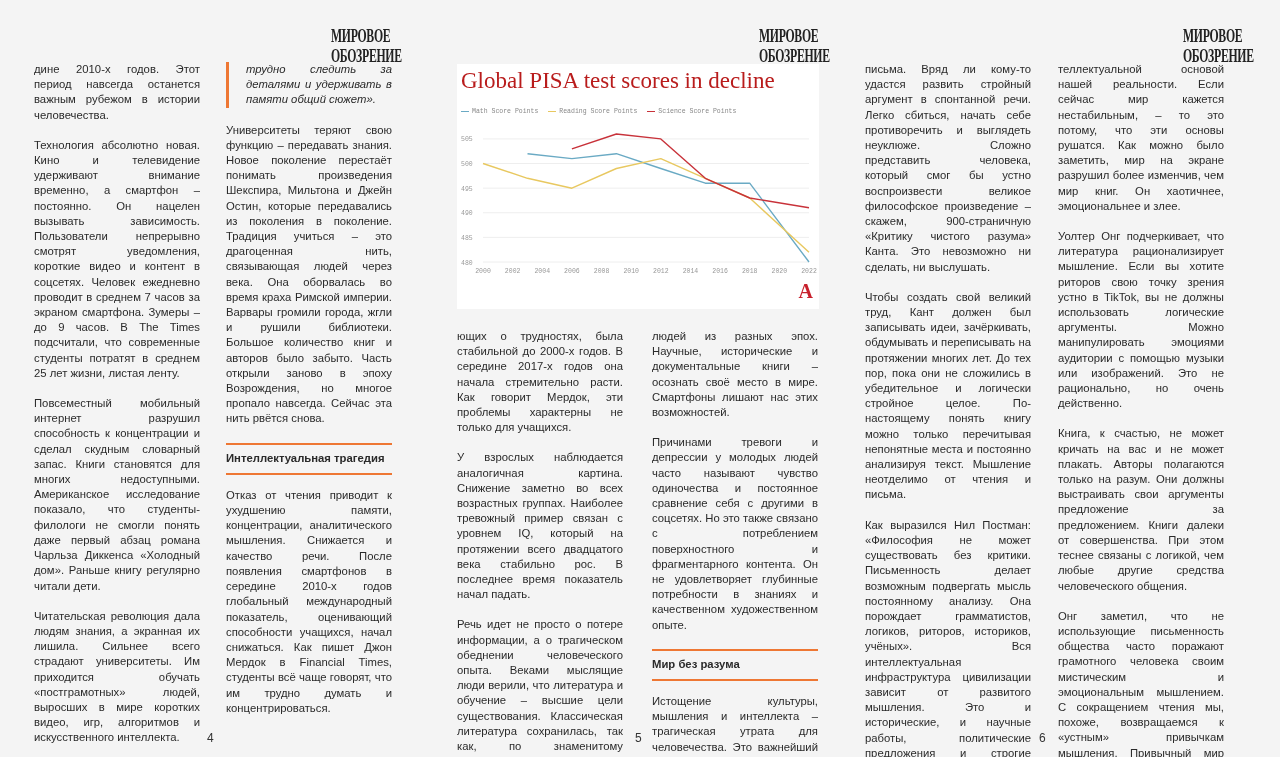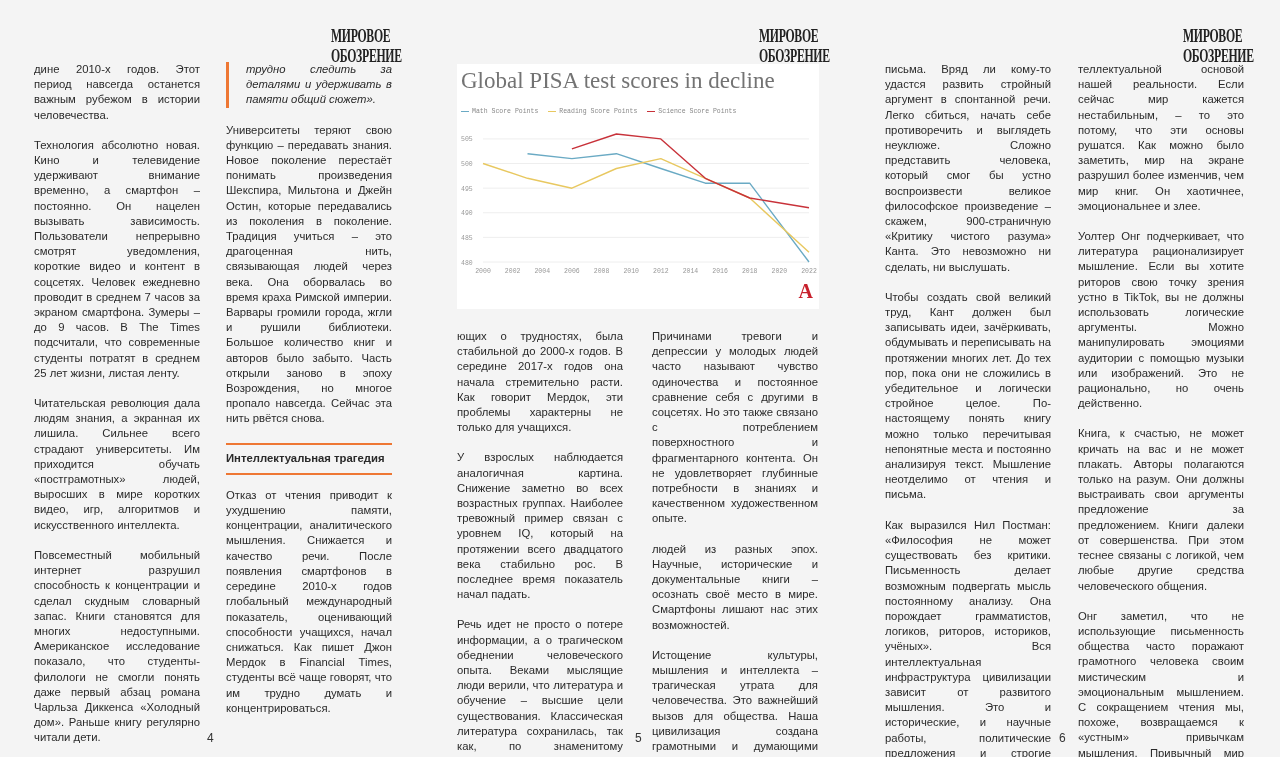--- a/index.html
+++ b/index.html
@@ -2,21 +2,21 @@
 <html><head>
 <meta charset="utf-8">
 <style>
   * { box-sizing: border-box; margin: 0; padding: 0; }
   html, body { width: 1280px; height: 757px; overflow: hidden; background: #f4f4f4; }
   body { font-family: "Liberation Sans", sans-serif; color: #222; position: relative; }
 
   .page { position: absolute; top: 0; height: 757px; background: #f4f4f4; }
   #page4 { left: 0; width: 426px; }
   #page5 { left: 426px; width: 427px; }
-  #page6 { left: 853px; width: 427px; }
+  #page6 { left: 833px; width: 427px; }
 
   .logo { position: absolute; top: 26px; display: flex; align-items: flex-start; }
   .logo .bar { width: 2px; background: #222; margin-right: 4px; }
   .logo .words { display: flex; flex-direction: column; line-height: 1; }
   .logo .w1, .logo .w2 {
     font-family: "Liberation Serif", serif; font-weight: bold;
     font-size: 19px; letter-spacing: -0.5px; color: #222;
     transform: scaleX(0.62); transform-origin: left;
     white-space: nowrap;
   }
@@ -27,36 +27,36 @@
   .col p { margin-bottom: 15px; hyphens: manual; }
   .col p:last-child { margin-bottom: 0; }
 
   .quote { border-left: 3px solid #ee7733; padding-left: 17px; font-style: italic; margin-bottom: 15px; }
   .section-head { border-top: 2px solid #ee7733; border-bottom: 2px solid #ee7733; padding: 6px 0 7px; font-weight: bold; font-size: 11.3px; margin: 16px 0 13px; text-align: left; }
 
   .page-num { position: absolute; bottom: 12px; font-size: 12px; color: #333; }
 
   
   .chart-box { position: absolute; left: 457px; top: 64px; width: 362px; height: 245px; background: #fff; }
-  .chart-title { position: absolute; left: 4px; top: 4px; font-family: "Liberation Serif", serif; font-size: 23px; color: #737373; white-space: nowrap; }
+  .chart-title { position: absolute; left: 4px; top: 4px; font-family: "Liberation Serif", serif; font-size: 23px; color: #b91c1c; white-space: nowrap; }
   .legend { position: absolute; left: 4px; top: 44px; display: flex; gap: 10px; font-family: "Liberation Mono", monospace; font-size: 6.5px; color: #888; white-space: nowrap; }
   .legend-item { display: flex; align-items: center; gap: 3px; }
   .legend-swatch { display: inline-block; width: 8px; height: 1.5px; }
   .chart-svg { position: absolute; left: 0; top: 0; }
   .brand-a { position: absolute; right: 6px; bottom: 6px; font-family: "Liberation Serif", serif; font-size: 20px; font-weight: bold; color: #c8202c; }
 </style>
 </head>
 <body>
 
 <div class="page" id="page4">
   <div class="col" id="p4c1" style="left:34px; top:62px;">
       <p>дине 2010-х годов. Этот период навсегда останется важным рубежом в истории человечества.</p>
       <p>Технология абсолютно новая. Кино и телевидение удерживают внимание временно, а смартфон – постоянно. Он нацелен вызывать зависимость. Пользователи непрерывно смотрят уведомления, короткие видео и контент в соцсетях. Человек ежедневно проводит в среднем 7 часов за экраном смартфона. Зумеры – до 9 часов. В The Times подсчитали, что современные студенты потратят в среднем 25 лет жизни, листая ленту.</p>
+      <p>Повсеместный мобильный интернет разрушил способность к концентрации и сделал скудным словарный запас. Книги становятся для многих недоступными. Американское исследование показало, что студенты-филологи не смогли понять даже первый абзац романа Чарльза Диккенса «Холодный дом». Раньше книгу регулярно читали дети.</p>
       <p>Читательская революция дала людям знания, а экранная их лишила. Сильнее всего страдают университеты. Им приходится обучать «постграмотных» людей, выросших в мире коротких видео, игр, алгоритмов и искусственного интеллекта.</p>
-      <p>Повсеместный мобильный интернет разрушил способность к концентрации и сделал скудным словарный запас. Книги становятся для многих недоступными. Американское исследование показало, что студенты-филологи не смогли понять даже первый абзац романа Чарльза Диккенса «Холодный дом». Раньше книгу регулярно читали дети.</p>
     </div>
   <div class="col" id="p4c2" style="left:226px; top:62px;">
       <p class="quote">трудно следить за деталями и удерживать в памяти общий сюжет».</p>
       <p>Университеты теряют свою функцию – передавать знания. Новое поколение перестаёт понимать произведения Шекспира, Мильтона и Джейн Остин, которые передавались из поколения в поколение. Традиция учиться – это драгоценная нить, связывающая людей через века. Она оборвалась во время краха Римской империи. Варвары громили города, жгли и рушили библиотеки. Большое количество книг и авторов было забыто. Часть открыли заново в эпоху Возрождения, но многое пропало навсегда. Сейчас эта нить рвётся снова.</p>
       <div class="section-head">Интеллектуальная трагедия</div>
       <p>Отказ от чтения приводит к ухудшению памяти, концентрации, аналитического мышления. Снижается и качество речи. После появления смартфонов в середине 2010-х годов глобальный международный показатель, оценивающий способности учащихся, начал снижаться. Как пишет Джон Мердок в Financial Times, студенты всё чаще говорят, что им трудно думать и концентрироваться.</p>
     </div>
   <div class="page-num" style="left:207px;">4</div>
 </div>
 
@@ -67,22 +67,23 @@
       <div class="w1">МИРОВОЕ</div>
       <div class="w2">ОБОЗРЕНИЕ</div>
     </div>
   </div>
   <div class="col" id="p5c1" style="left:31px; top:329px;">
       <p>ющих о трудностях, была стабильной до 2000-х годов. В середине 2017-х годов она начала стремительно расти. Как говорит Мердок, эти проблемы характерны не только для учащихся.</p>
       <p>У взрослых наблюдается аналогичная картина. Снижение заметно во всех возрастных группах. Наиболее тревожный пример связан с уровнем IQ, который на протяжении всего двадцатого века стабильно рос. В последнее время показатель начал падать.</p>
       <p><span>Речь идет не просто о потере информации, а о трагическом обеднении человеческого опыта. Веками мыслящие люди верили, что литература и обучение – высшие цели существования. Классическая литература сохранилась, так как, по знаменитому выражению Мэттью Арнольда, содержит </span></p>
     </div>
   <div class="col" id="p5c2" style="left:226px; top:329px;">
+      <p>людей из разных эпох. Научные, исторические и документальные книги – осознать своё место в мире. Смартфоны лишают нас этих возможностей.</p>
       <p>Причинами тревоги и депрессии у молодых людей часто называют чувство одиночества и постоянное сравнение себя с другими в соцсетях. Но это также связано с потреблением поверхностного и фрагментарного контента. Он не удовлетворяет глубинные потребности в знаниях и качественном художественном опыте.</p>
-      <p>людей из разных эпох. Научные, исторические и документальные книги – осознать своё место в мире. Смартфоны лишают нас этих возможностей.</p>
+      <div class="section-head">Мир без разума</div>
       <p>Истощение культуры, мышления и интеллекта – трагическая утрата для человечества. Это важнейший вызов для общества. Наша цивилизация создана грамотными и думающими людьми.</p>
     </div>
   <div class="page-num" style="left:209px;">5</div>
 </div>
 
 <div class="page" id="page6">
   <div class="col" id="p6c1" style="left:32px; top:62px;">
       <p>письма. Вряд ли кому-то удастся развить стройный аргумент в спонтанной речи. Легко сбиться, начать себе противоречить и выглядеть неуклюже. Сложно представить человека, который смог бы устно воспроизвести великое философское произведение – скажем, 900-страничную «Критику чистого разума» Канта. Это невозможно ни сделать, ни выслушать.</p>
       <p>Чтобы создать свой великий труд, Кант должен был записывать идеи, зачёркивать, обдумывать и переписывать на протяжении многих лет. До тех пор, пока они не сложились в убедительное и логически стройное целое. По-настоящему понять книгу можно только перечитывая непонятные места и постоянно анализируя текст. Мышление неотделимо от чтения и письма.</p>
       <p>Как выразился Нил Постман: «Философия не может существовать без критики. Письменность делает возможным подвергать мысль постоянному анализу. Она порождает грамматистов, логиков, риторов, историков, учёных». Вся интеллектуальная инфраструктура цивилизации зависит от развитого мышления. Это и исторические, и научные работы, политические предложения и строгие дебаты, проводимые в книгах и журналах.</p>

